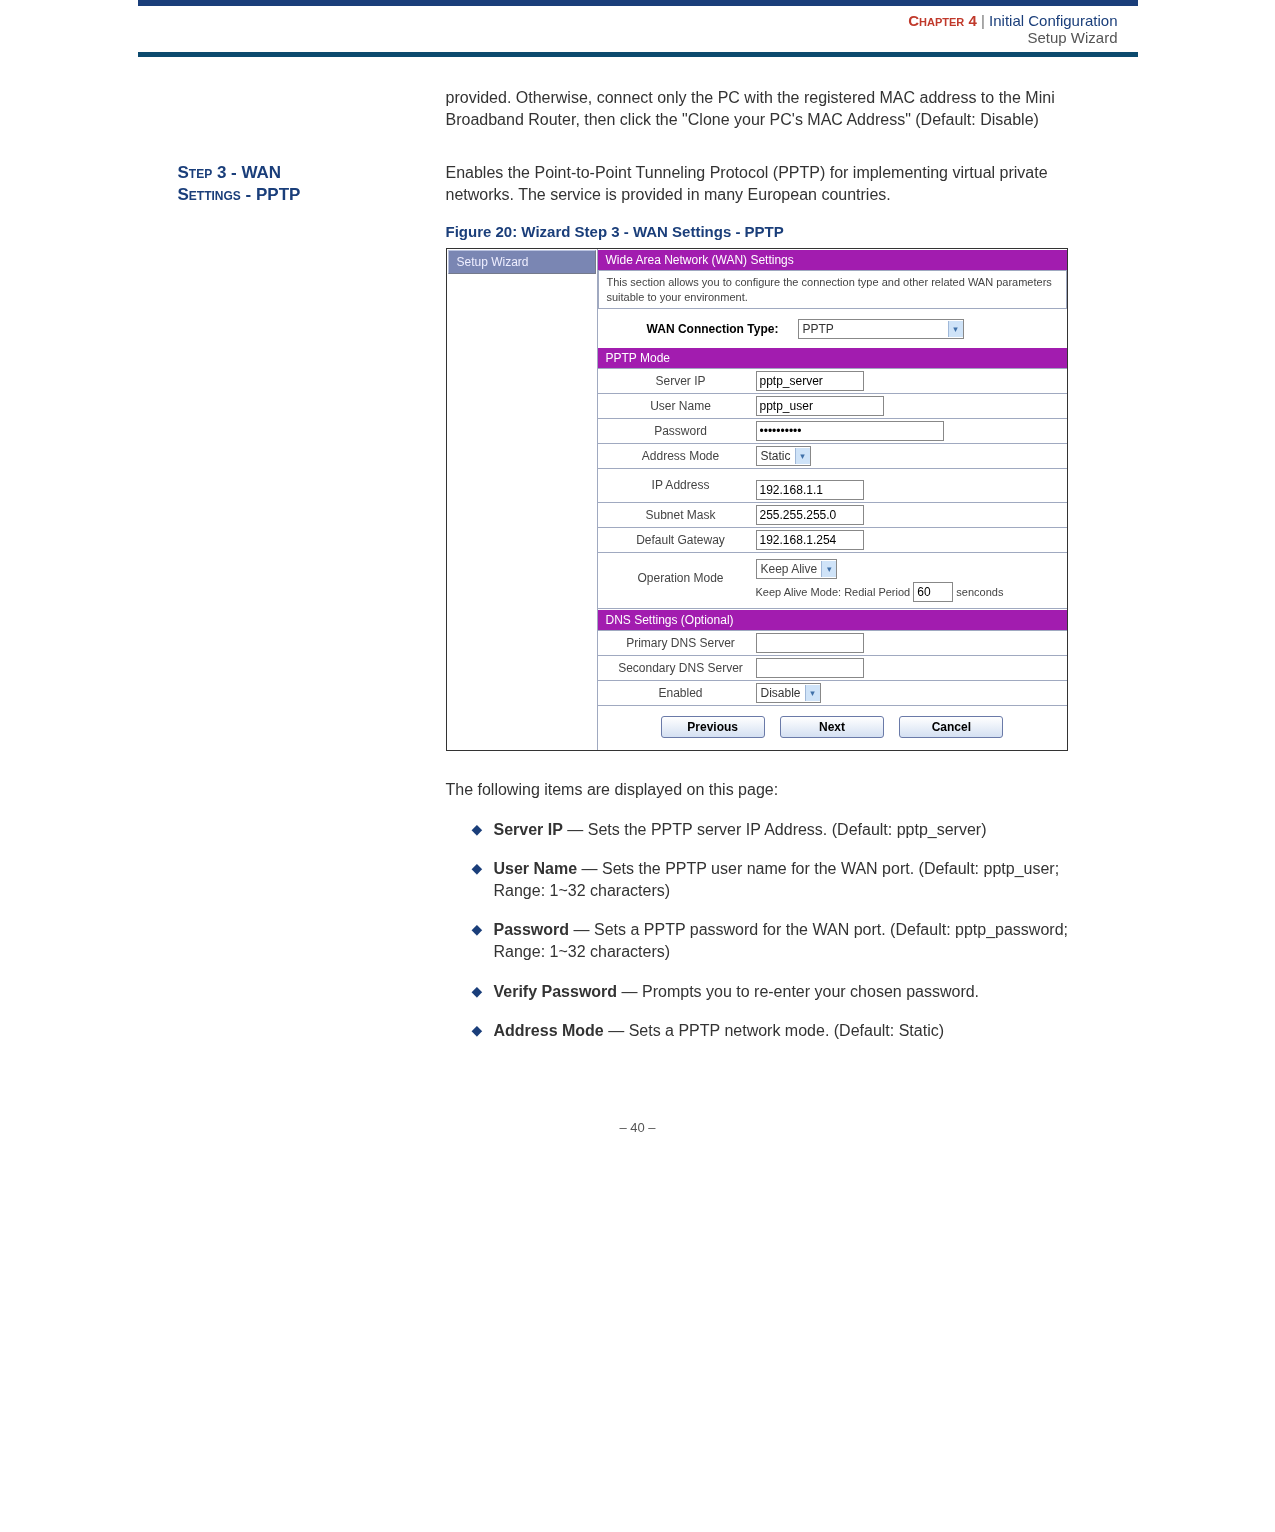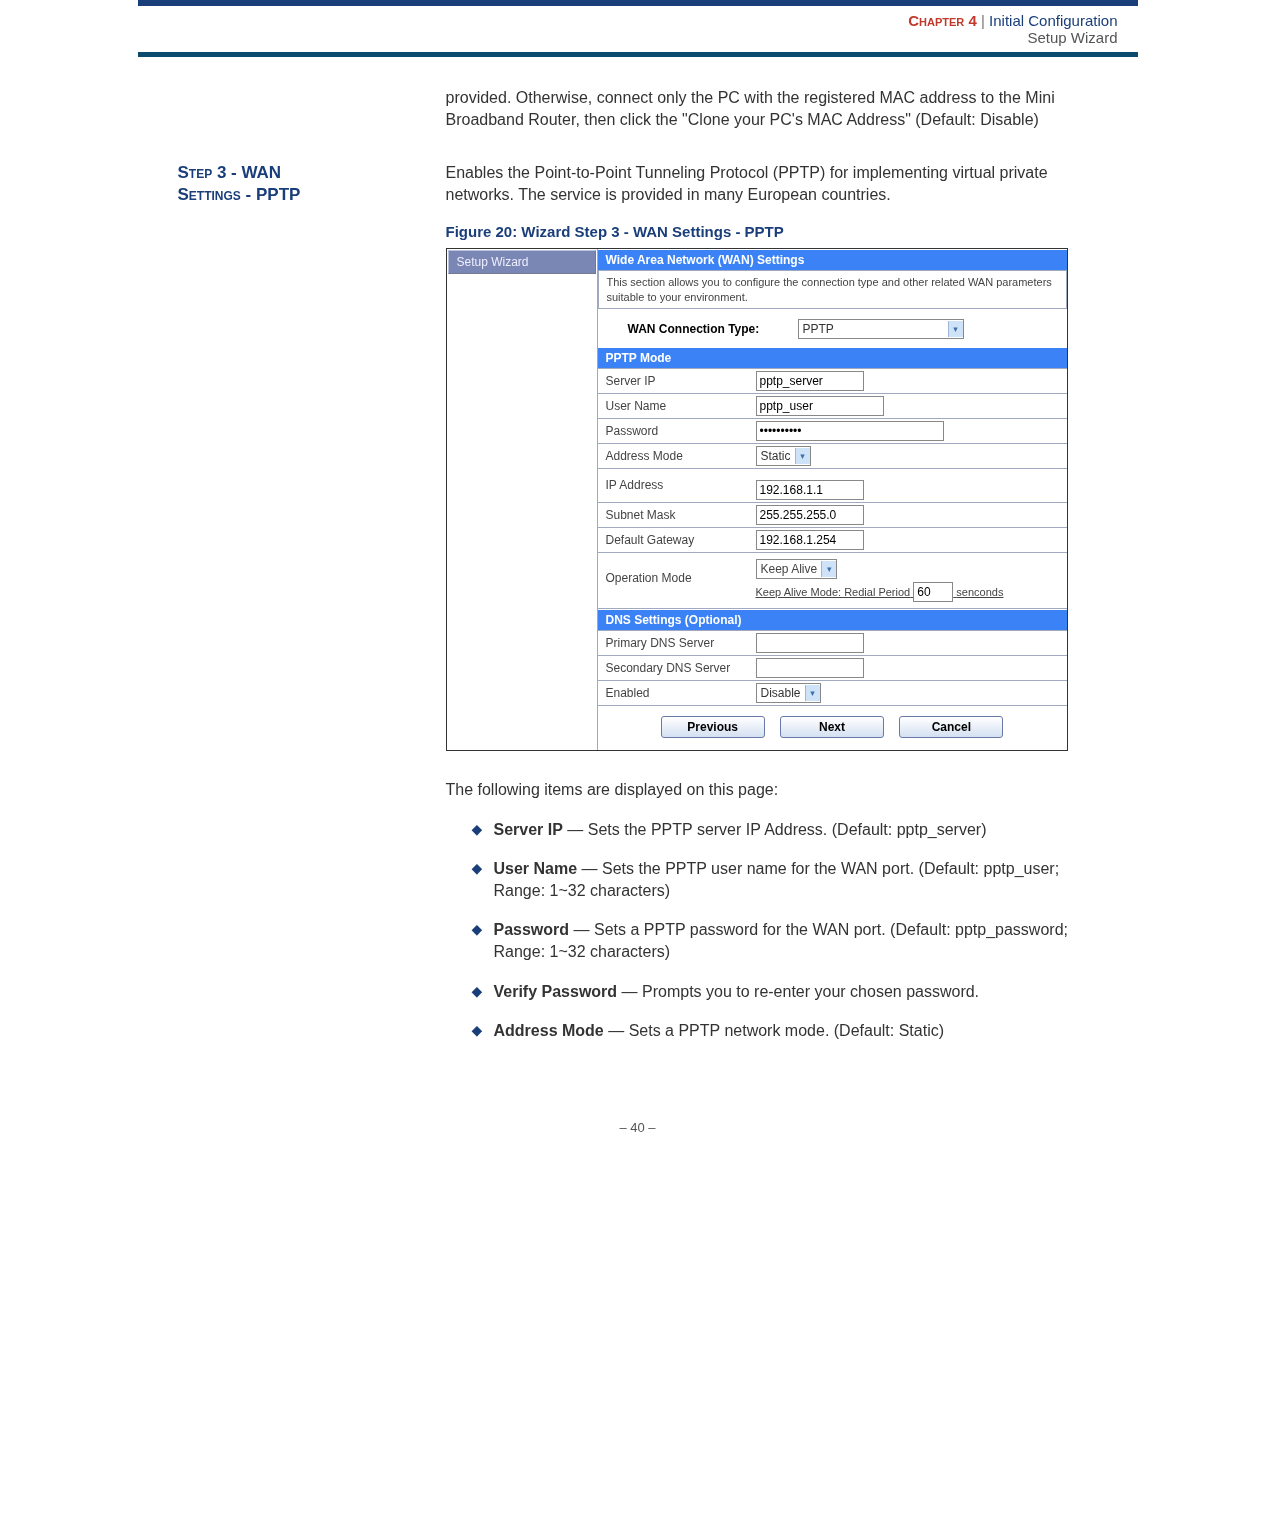--- a/index.html
+++ b/index.html
@@ -90,23 +90,23 @@
     border: 1px outset #bac3e0;
     padding: 4px 8px;
     color: #eef;
     font-size: 12px;
     margin: 1px;
   }
   .fig-main {
     flex: 1;
   }
   .fig-section-header {
-    background: #3b82f6;
+    background: #a21caf;
     color: #fff;
-    font-weight: bold;
+    font-weight: normal;
     padding: 3px 8px;
     font-size: 12px;
     border-top: 1px solid #fff;
   }
   .fig-desc {
     border: 1px solid #a0a9c0;
     padding: 4px 8px;
     font-size: 11px;
     color: #444;
     line-height: 1.3;
@@ -120,20 +120,21 @@
     border-top: 1px solid #a0a9c0;
     border-bottom: 1px solid #a0a9c0;
     min-height: 24px;
   }
   .fig-row.bordered + .fig-row.bordered { border-top: none; }
   .fig-label {
     width: 150px;
     flex-shrink: 0;
     color: #444;
     font-size: 12px;
+    text-align: center;
   }
   .fig-label.bold {
     font-weight: bold;
     color: #000;
   }
   .fig-control {
     padding: 2px 0;
   }
   .fig-control input[type=text], .fig-control input[type=password] {
     font-family: Arial, sans-serif;
@@ -166,21 +167,20 @@
   }
   .wan-row {
     display: flex;
     align-items: center;
     padding: 10px 8px 8px 30px;
   }
   .ops-block {
     padding: 2px 0;
     font-size: 11px;
     color: #444;
-    text-decoration: underline;
   }
   .ops-block div { margin-top: 3px; }
   .btn-row {
     text-align: center;
     padding: 10px 0 12px 0;
   }
   .fig-btn {
     display: inline-block;
     min-width: 78px;
     padding: 3px 12px;

